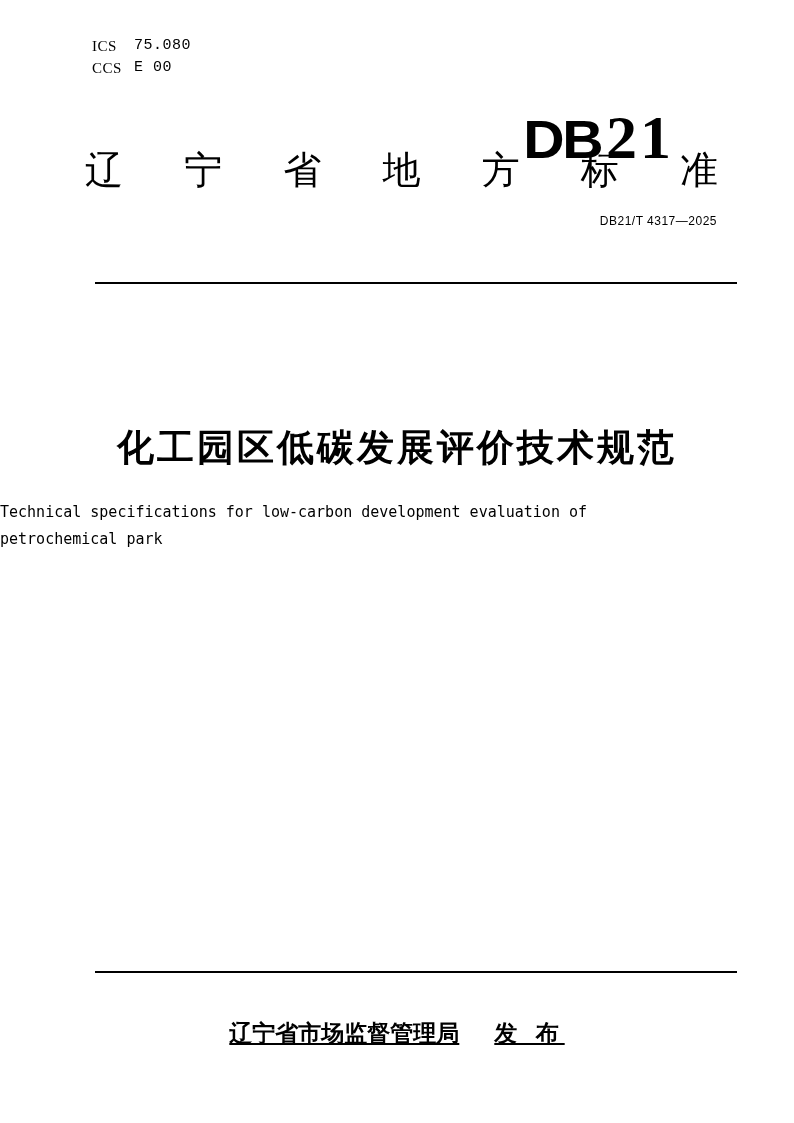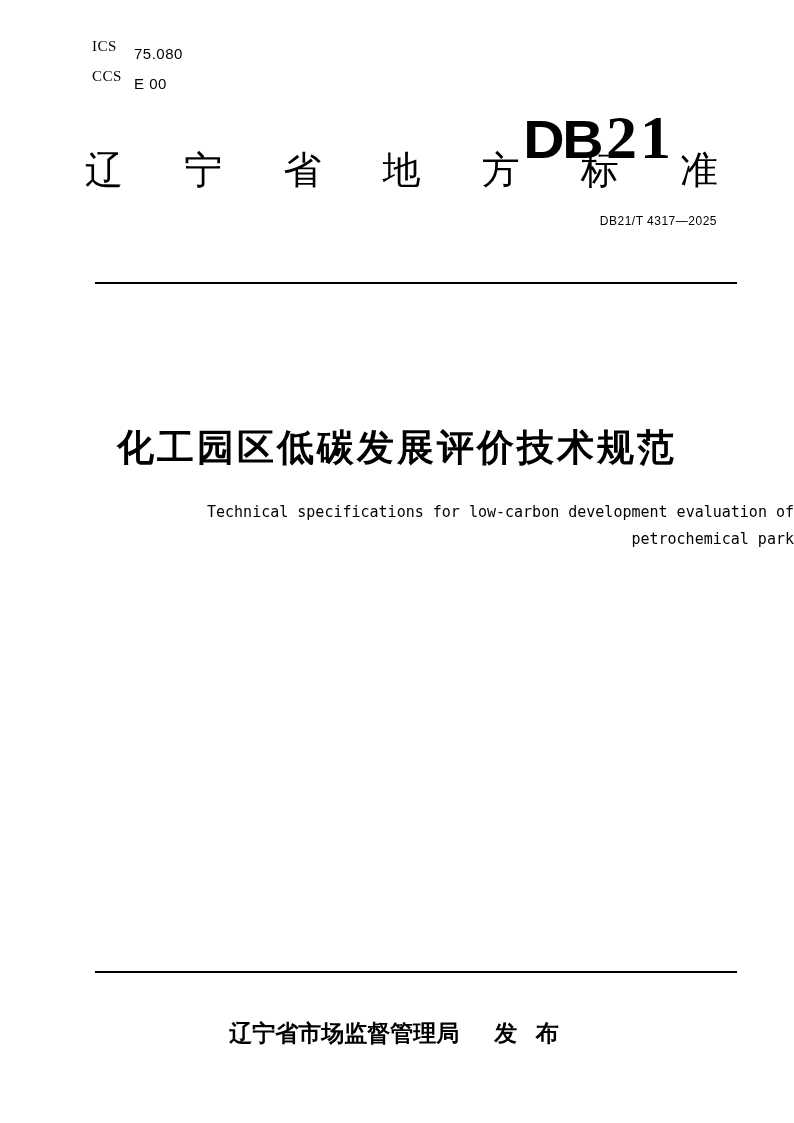--- a/index.html
+++ b/index.html
@@ -25,21 +25,21 @@
     left: 92px;
     font-size: 15px;
     line-height: 22px;
     letter-spacing: 0.5px;
   }
   .meta-line { display: flex; }
   .meta-label {
     font-family: "Liberation Serif", serif;
     width: 42px;
   }
-  .meta-value { font-family: Liberation Sans, sans-serif; margin-top: 8px; }
+  .meta-value { font-family: Liberation Mono, monospace; }
 
   
   .logo {
     position: absolute;
     top: 62px;
     right: 120px;
     display: flex;
     align-items: baseline;
     line-height: 1;
     white-space: nowrap;
@@ -104,21 +104,21 @@
     font-size: 37px;
     font-weight: 700;
     letter-spacing: 3px;
     line-height: 1.15;
   }
   .title-en {
     position: absolute;
     top: 499px;
     left: 0;
     width: 100%;
-    text-align: right;
+    text-align: left;
     font-family: "DejaVu Sans Mono", "Liberation Mono", monospace;
     font-size: 15px;
     line-height: 27px;
     font-weight: 500;
   }
 
   
   .dates-row {
     position: absolute;
     top: 941px;
@@ -138,20 +138,21 @@
     top: 1018px;
     left: 0;
     width: 100%;
     display: flex;
     justify-content: center;
     align-items: baseline;
     gap: 35px;
     font-size: 23px;
     font-weight: 700;
     white-space: nowrap;
+    text-decoration: underline;
   }
   .publish-label { letter-spacing: 6px; }
 </style>
 </head>
 <body>
 
 <div class="page">
 
   <div class="meta-block">
     <div class="meta-line">

